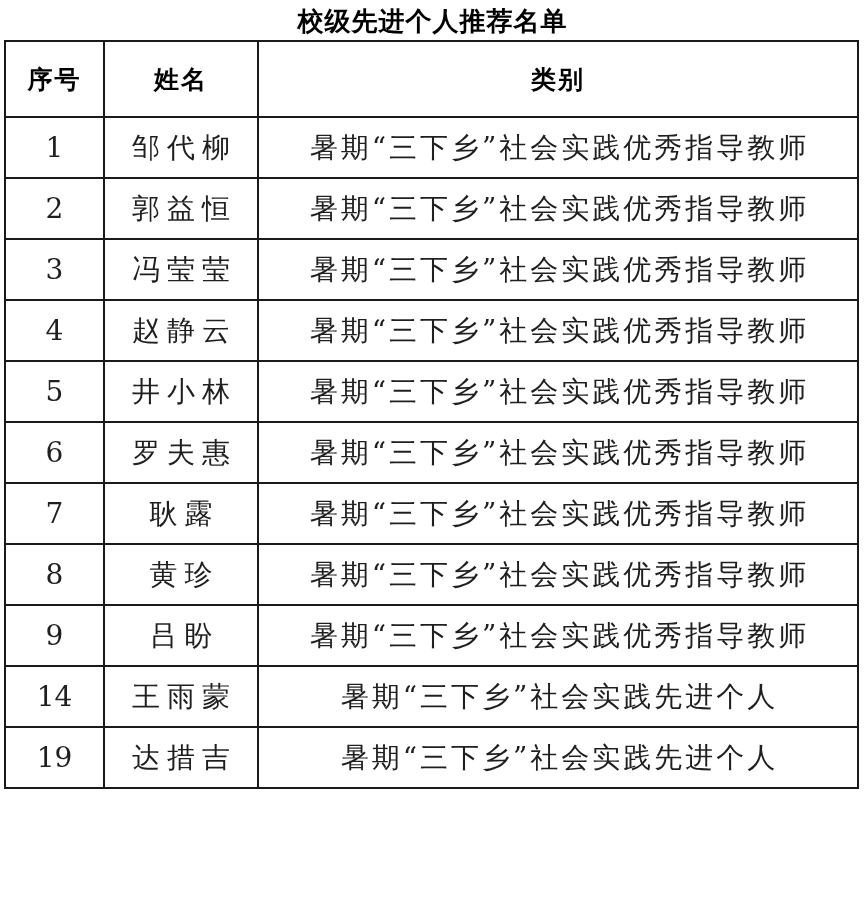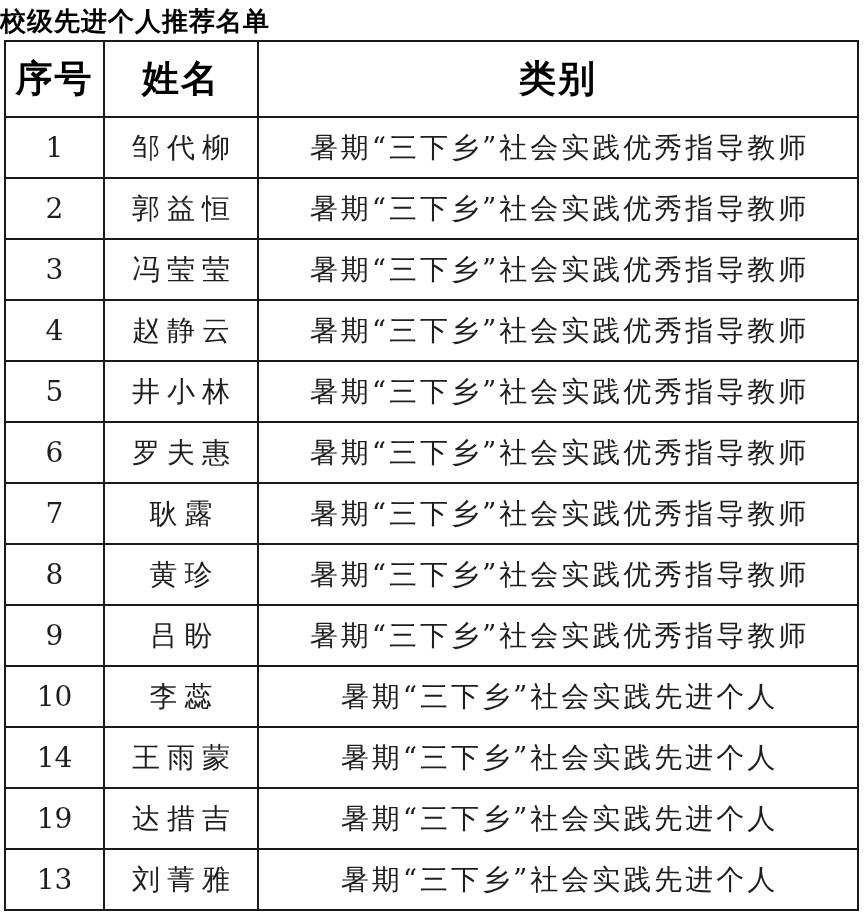--- a/index.html
+++ b/index.html
@@ -12,21 +12,21 @@
     width: 865px;
     height: 918px;
     background: #ffffff;
     box-sizing: border-box;
     font-family: "Liberation Serif", serif;
     color: #1b1b1b;
   }
   .doc-title {
     padding-top: 5px;
     height: 35px;
-    text-align: left;
+    text-align: center;
     font-family: "Liberation Sans", sans-serif;
     font-weight: bold;
     font-size: 26px;
     letter-spacing: 1px;
     color: #000000;
     line-height: 32px;
   }
   table.rec-table {
     border-collapse: collapse;
     table-layout: fixed;
@@ -39,21 +39,21 @@
     text-align: center;
     vertical-align: middle;
     padding: 0;
     overflow: hidden;
     white-space: nowrap;
   }
   table.rec-table thead th {
     height: 74px;
     font-family: Liberation Sans, sans-serif;
     font-weight: bold;
-    font-size: 37px;
+    font-size: 25px;
     color: #000000;
     letter-spacing: 2px;
   }
   table.rec-table tbody td {
     height: 59px;
     font-family: "DejaVu Serif", serif;
     font-weight: normal;
     font-size: 28px;
     color: #1f1f1f;
   }
@@ -134,35 +134,25 @@
         <td class="col-index">8</td>
         <td class="col-name">黄珍</td>
         <td class="col-category">暑期“三下乡”社会实践优秀指导教师</td>
       </tr>
       <tr>
         <td class="col-index">9</td>
         <td class="col-name">吕盼</td>
         <td class="col-category">暑期“三下乡”社会实践优秀指导教师</td>
       </tr>
       <tr>
-        <td class="col-index">10</td>
-        <td class="col-name">李蕊</td>
-        <td class="col-category">暑期“三下乡”社会实践先进个人</td>
-      </tr>
-      <tr>
         <td class="col-index">14</td>
         <td class="col-name">王雨蒙</td>
         <td class="col-category">暑期“三下乡”社会实践先进个人</td>
       </tr>
       <tr>
         <td class="col-index">19</td>
         <td class="col-name">达措吉</td>
         <td class="col-category">暑期“三下乡”社会实践先进个人</td>
       </tr>
-      <tr>
-        <td class="col-index">13</td>
-        <td class="col-name">刘菁雅</td>
-        <td class="col-category">暑期“三下乡”社会实践先进个人</td>
-      </tr>
     </tbody>
   </table>
 
 </div>
 
 </body></html>

